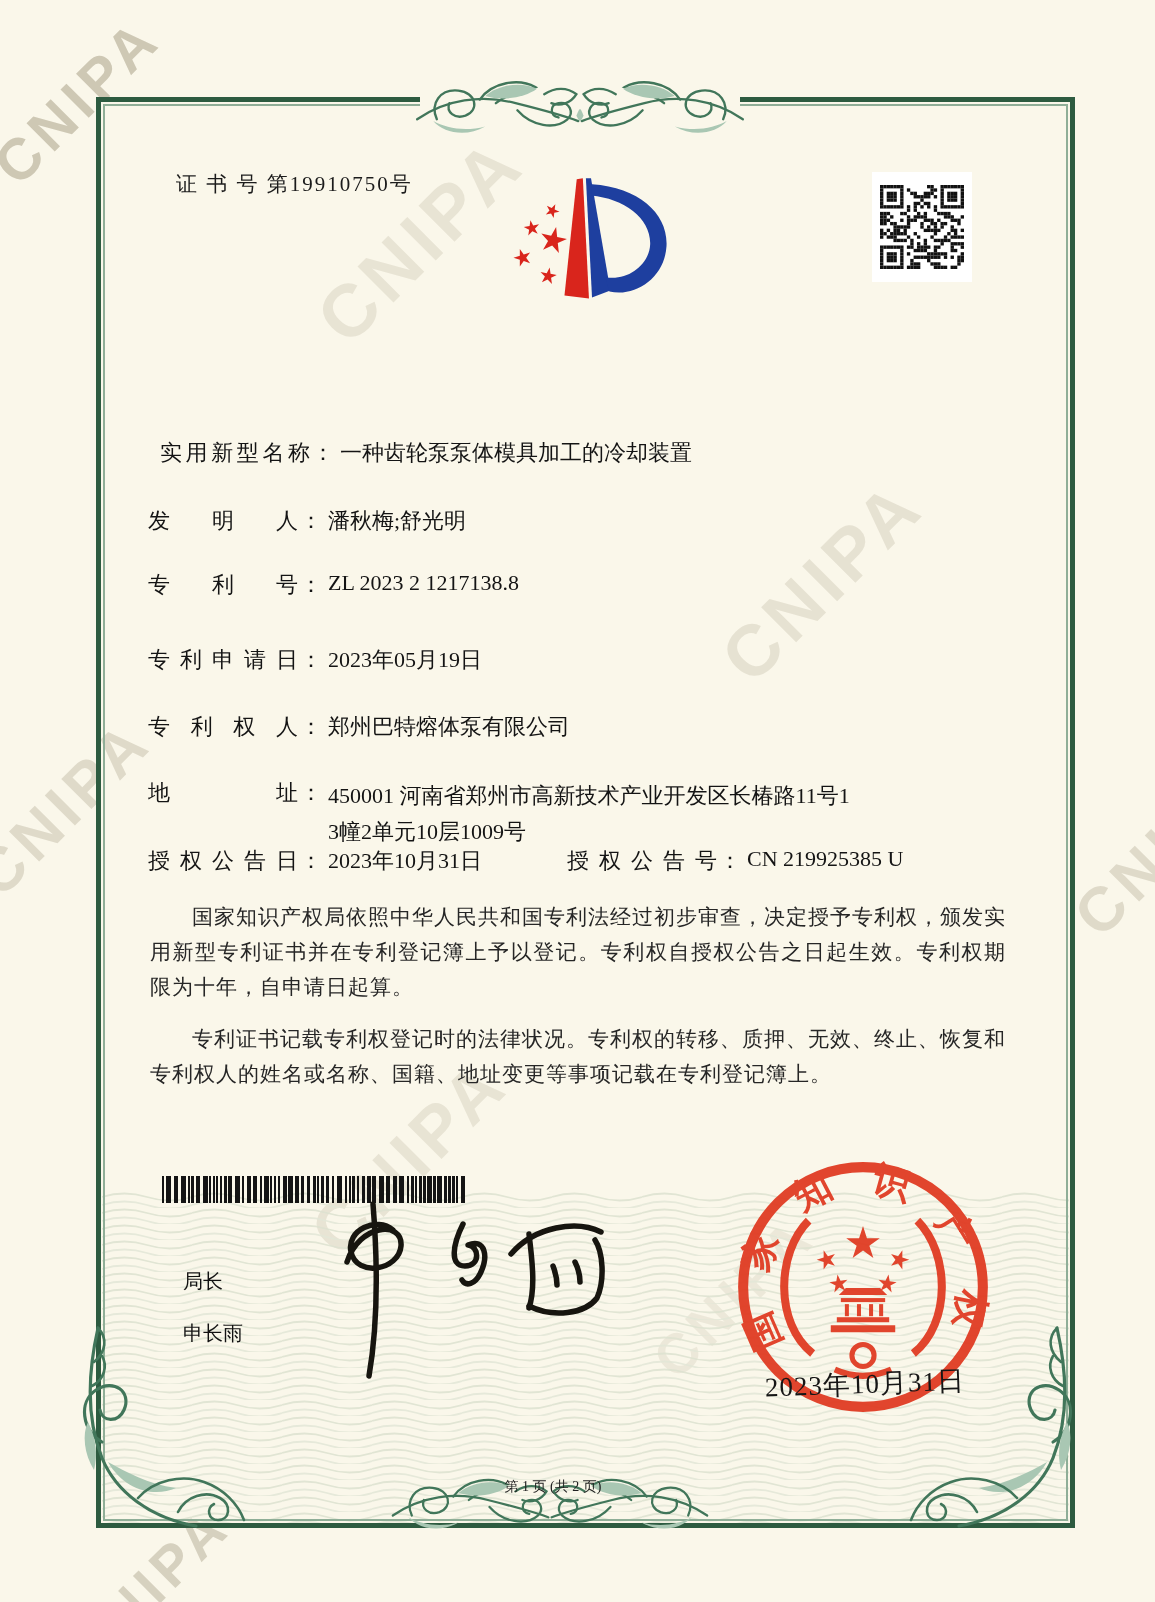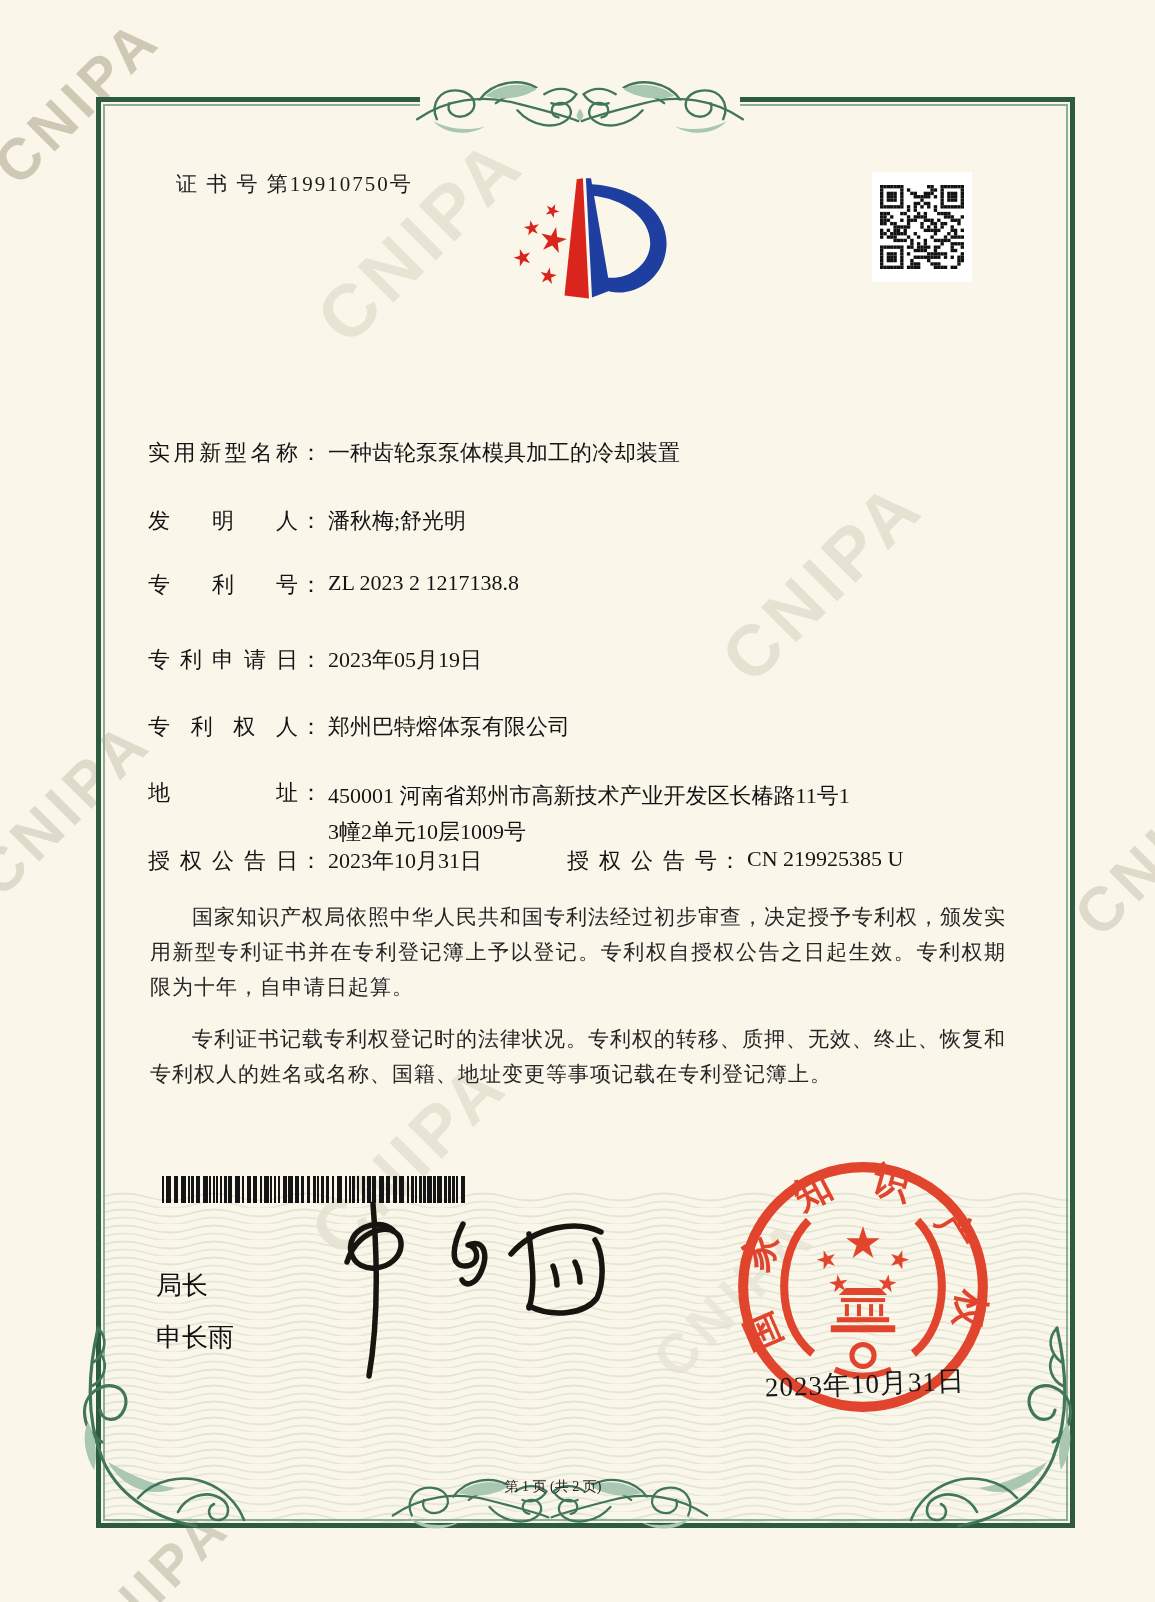--- a/index.html
+++ b/index.html
@@ -25,21 +25,21 @@
   .flabel{display:inline-block;width:150px;text-align:justify;text-align-last:justify;}
   .fcolon{margin:0 6px 0 2px;}
   .fvalue{white-space:nowrap;}
   .fvalue .vline{line-height:36px;white-space:nowrap;}
   .grp2{position:absolute;left:419px;top:0;display:flex;}
   
   .para{position:absolute;left:150px;width:856px;font-size:21px;line-height:35px;text-indent:2em;letter-spacing:1px;color:#262626;text-align:justify;}
   
   .waves{position:absolute;left:102px;top:1192px;}
   .barcode{position:absolute;left:160px;top:1176px;width:312px;height:27px;}
-  .signer{position:absolute;left:156px;font-size:26px;font-family:"Liberation Sans","DejaVu Sans",sans-serif;color:#111;}
+  .signer{position:absolute;left:183px;font-size:20px;font-family:"Liberation Sans","DejaVu Sans",sans-serif;color:#111;}
   .sig{position:absolute;left:285px;top:1190px;}
   .sealdate{position:absolute;left:745px;top:1366px;width:240px;text-align:center;font-size:27px;letter-spacing:1px;color:#161616;transform:rotate(-2deg);}
   .pagefoot{position:absolute;left:103px;top:1478px;width:900px;text-align:center;font-size:14px;color:#222;}
   .notebox{position:absolute;left:400px;top:1534px;width:290px;height:68px;background:#ffffff;display:flex;align-items:center;justify-content:center;}
   .notebox span{font-size:23px;letter-spacing:7px;color:#3a3a3a;}
   
   .o-s{fill:none;stroke:var(--orn);stroke-width:2.6;stroke-linecap:round;}
   .o-s3{fill:none;stroke:var(--orn);stroke-width:3.2;stroke-linecap:round;}
   .o-f{fill:var(--orn-light);stroke:none;}
   .mask-top{position:absolute;left:420px;top:93px;width:320px;height:20px;background:var(--paper);}
@@ -440,21 +440,21 @@
           <rect x="68" y="96" width="4" height="4"></rect>
           <rect x="72" y="96" width="4" height="4"></rect>
           <rect x="76" y="96" width="4" height="4"></rect>
           <rect x="84" y="96" width="4" height="4"></rect>
           <rect x="88" y="96" width="4" height="4"></rect>
         </svg>
       </div>
   </div>
 
 
-  <div class="frow" style="top:438px;">
+  <div class="frow" style="top:438px;margin-left:12px;">
     <span class="flabel">实用新型名称</span>
       <span class="fcolon">：</span>
       <span class="fvalue">一种齿轮泵泵体模具加工的冷却装置</span>
   </div>
   <div class="frow" style="top:506px;">
     <span class="flabel">发明人</span>
       <span class="fcolon">：</span>
       <span class="fvalue">潘秋梅;舒光明</span>
   </div>
   <div class="frow" style="top:570px;">

